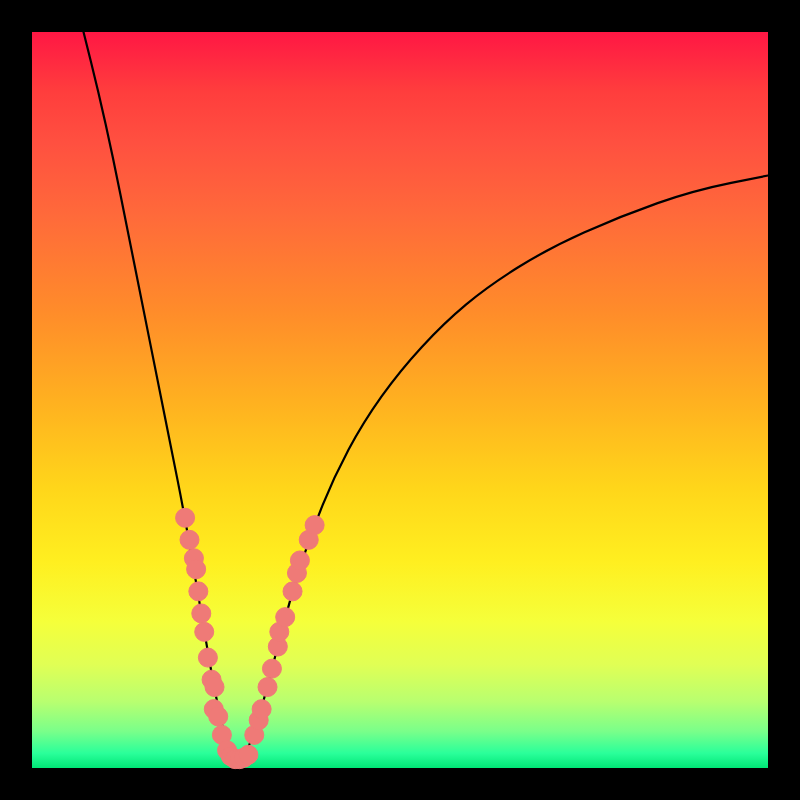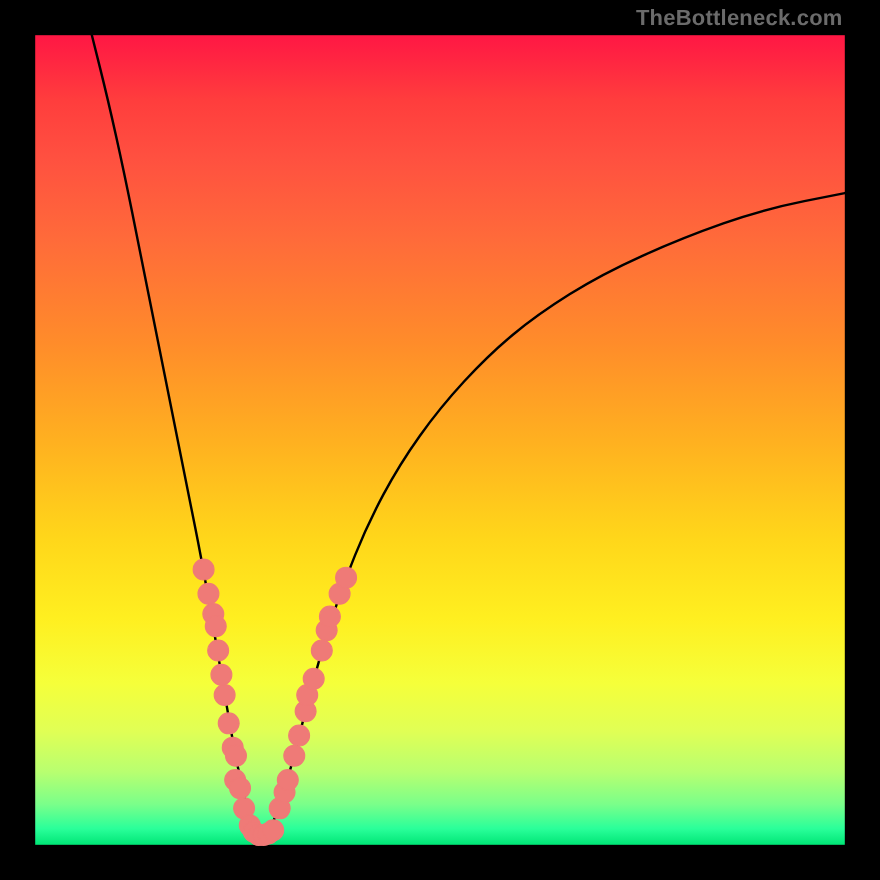--- a/index.html
+++ b/index.html
@@ -62,21 +62,20 @@
   .dot {
     fill: #ef7a77;
     stroke: #ef7a77;
   }
 </style>
 </head>
 <body>
 
 <div class="chart-container">
   <div class="plot-area"></div>
-  <div class="watermark">TheBottleneck.com</div>
   <svg class="overlay" viewBox="0 0 736 736" preserveAspectRatio="none">
     <path id="curve-path" class="curve" d="M 51.52 0.00 Q 51.52 0.00 58.88 29.44 Q 66.24 58.88 73.60 92.00 Q 80.96 125.12 88.32 161.92 Q 95.68 198.72 103.04 235.52 Q 110.40 272.32 117.76 309.12 Q 125.12 345.92 132.48 382.72 Q 139.84 419.52 145.36 447.12 Q 150.88 474.72 156.40 506.00 Q 161.92 537.28 167.44 570.40 Q 172.96 603.52 178.48 634.80 Q 184.00 666.08 189.52 690.00 Q 195.04 713.92 198.72 720.54 Q 202.40 727.17 206.08 727.17 Q 209.76 727.17 215.28 716.86 Q 220.80 706.56 228.16 680.80 Q 235.52 655.04 242.88 625.60 Q 250.24 596.16 257.60 570.40 Q 264.96 544.64 272.32 522.56 Q 279.68 500.48 290.72 472.88 Q 301.76 445.28 316.48 417.68 Q 331.20 390.08 349.60 364.32 Q 368.00 338.56 390.08 314.64 Q 412.16 290.72 434.24 272.32 Q 456.32 253.92 485.76 235.52 Q 515.20 217.12 552.00 200.56 Q 588.80 184.00 625.60 171.12 Q 662.40 158.24 699.20 150.88 T 736.00 143.52"></path>
     <g id="dots">
         <circle cx="153.09" cy="485.76" r="9.5" class="dot"></circle>
         <circle cx="157.50" cy="507.84" r="9.5" class="dot"></circle>
         <circle cx="161.92" cy="526.24" r="9.5" class="dot"></circle>
         <circle cx="164.13" cy="537.28" r="9.5" class="dot"></circle>
         <circle cx="166.34" cy="559.36" r="9.5" class="dot"></circle>
         <circle cx="169.28" cy="581.44" r="9.5" class="dot"></circle>
         <circle cx="172.22" cy="599.84" r="9.5" class="dot"></circle>

